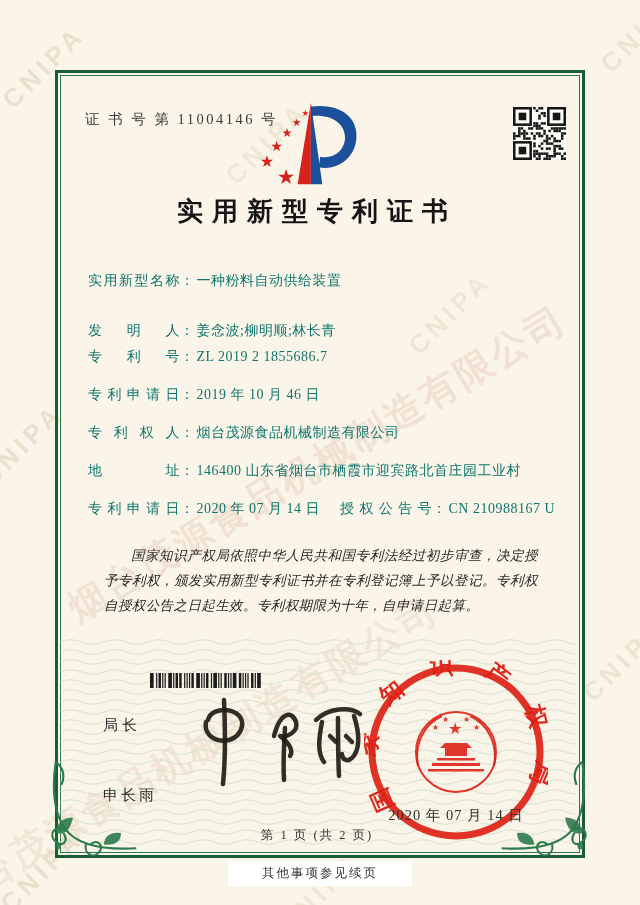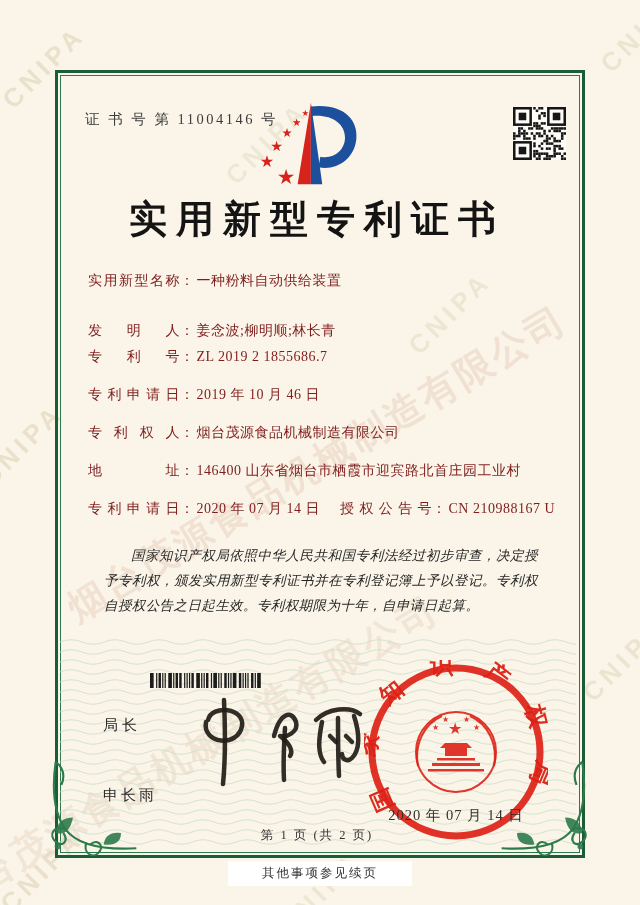--- a/index.html
+++ b/index.html
@@ -32,23 +32,23 @@
   .ornament .leaf{fill:#2d7a4b;stroke:none;opacity:.9;}
   .orn-bl{left:48px;top:760px;}
   .orn-br{left:494px;top:760px;transform:scaleX(-1);}
   
   .cert-no{position:absolute;left:85px;top:110px;font-size:14.5px;
     letter-spacing:2.5px;color:#3c3c3c;z-index:2;text-align:center;}
   .logo{position:absolute;left:250px;top:99px;width:118px;height:90px;z-index:2;}
   .qr{position:absolute;left:513px;top:107px;width:53px;height:53px;z-index:2;background:#fdfcf8;}
   .qr svg{position:absolute;left:0;top:0;width:100%;height:100%;fill:#161616;}
   .title{position:absolute;left:55px;top:194px;width:524px;text-align:center;
-    font-size:38px;font-weight:bold;letter-spacing:9px;color:#141414;z-index:2;}
-  
-  .frow{position:absolute;left:88px;width:478px;font-size:14px;color:#7f1d1d;
+    font-size:26px;font-weight:bold;letter-spacing:9px;color:#141414;z-index:2;}
+  
+  .frow{position:absolute;left:88px;width:478px;font-size:14px;color:#0f766e;
     letter-spacing:.5px;z-index:2;white-space:nowrap;}
   .lab{display:inline-block;width:92px;text-align:justify;text-align-last:justify;
     vertical-align:bottom;}
   .colon{display:inline-block;margin-right:2px;}
   .grant-no{position:absolute;left:252px;top:0;}
   .paras{position:absolute;left:88px;top:527px;width:466px;font-size:13.5px;
     line-height:25px;color:#262626;text-align:justify;z-index:2;}
   .paras p{margin:16px;text-indent:2em;letter-spacing:.4px;font-style:italic;}
   
   .barcode{position:absolute;left:150px;top:673px;width:112px;height:15px;z-index:2;}

